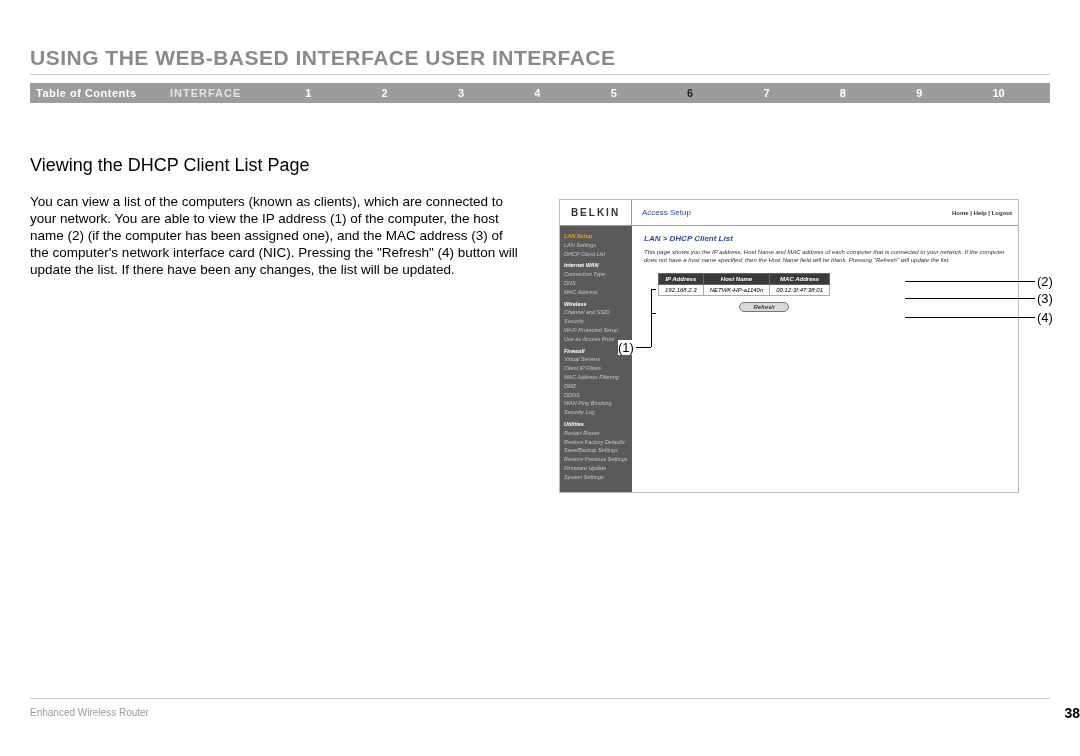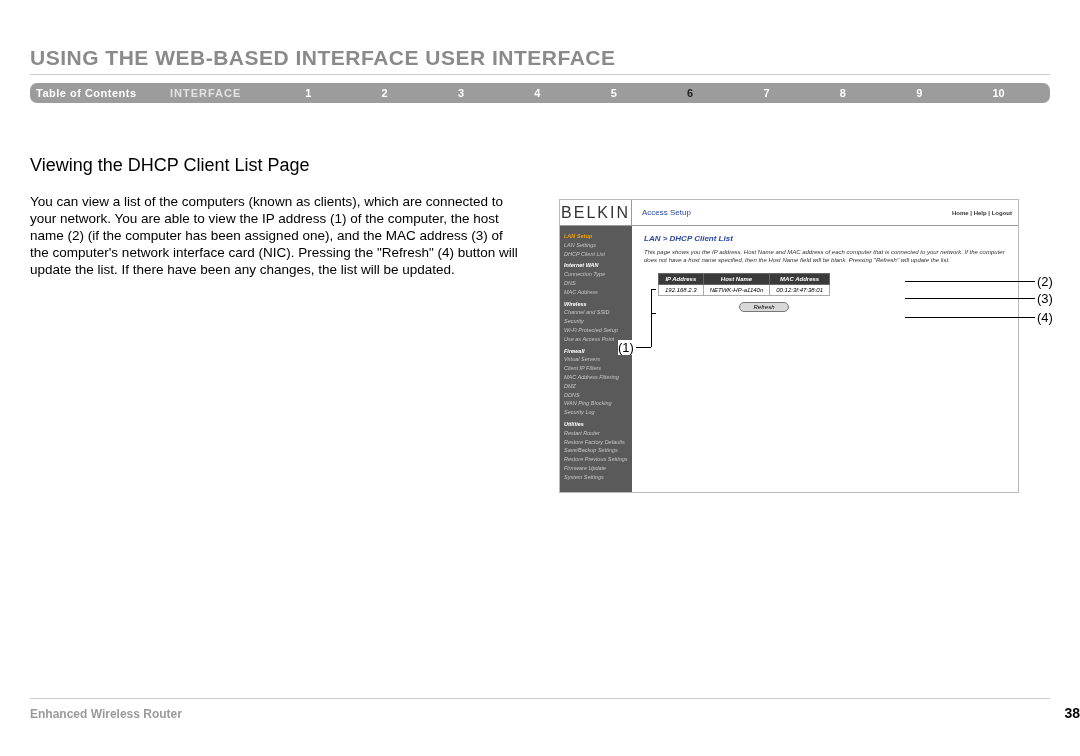--- a/index.html
+++ b/index.html
@@ -32,21 +32,20 @@
     position: absolute;
     left: 30px;
     right: 30px;
     top: 83px;
     height: 20px;
     background: #9c9c9c;
     display: flex;
     align-items: center;
     color: #fff;
     font-size: 11px;
-    border-radius: 7px;
   }
   .nav-toc {
     padding-left: 6px;
     font-weight: bold;
     width: 140px;
     letter-spacing: 0.5px;
   }
   .nav-sections {
     font-weight: bold;
     letter-spacing: 1px;
@@ -99,22 +98,22 @@
     height: 26px;
     border-bottom: 1px solid #999;
     display: flex;
     align-items: center;
   }
   .rs-logo {
     width: 72px;
     display: flex;
     align-items: center;
     justify-content: center;
-    font-size: 16px;
-    font-weight: normal;
+    font-size: 10px;
+    font-weight: bold;
     letter-spacing: 2px;
     color: #333;
     border-right: 1px solid #999;
     height: 100%;
   }
   .rs-title {
     padding-left: 10px;
     font-size: 8px;
     color: #2a4a9a;
     flex: 1;
@@ -232,22 +231,22 @@
   .footer-line {
     position: absolute;
     left: 30px; right: 30px;
     top: 698px;
     border-top: 1px solid #ccc;
   }
   .footer-left {
     position: absolute;
     left: 30px;
     top: 707px;
-    font-size: 12px;
-    font-weight: bold;
+    font-size: 10px;
+    font-weight: normal;
     color: #9a9a9a;
   }
   .footer-page {
     position: absolute;
     left: 0; right: 0;
     top: 705px;
     text-align: right;
     font-size: 14px;
     font-weight: bold;
   }

